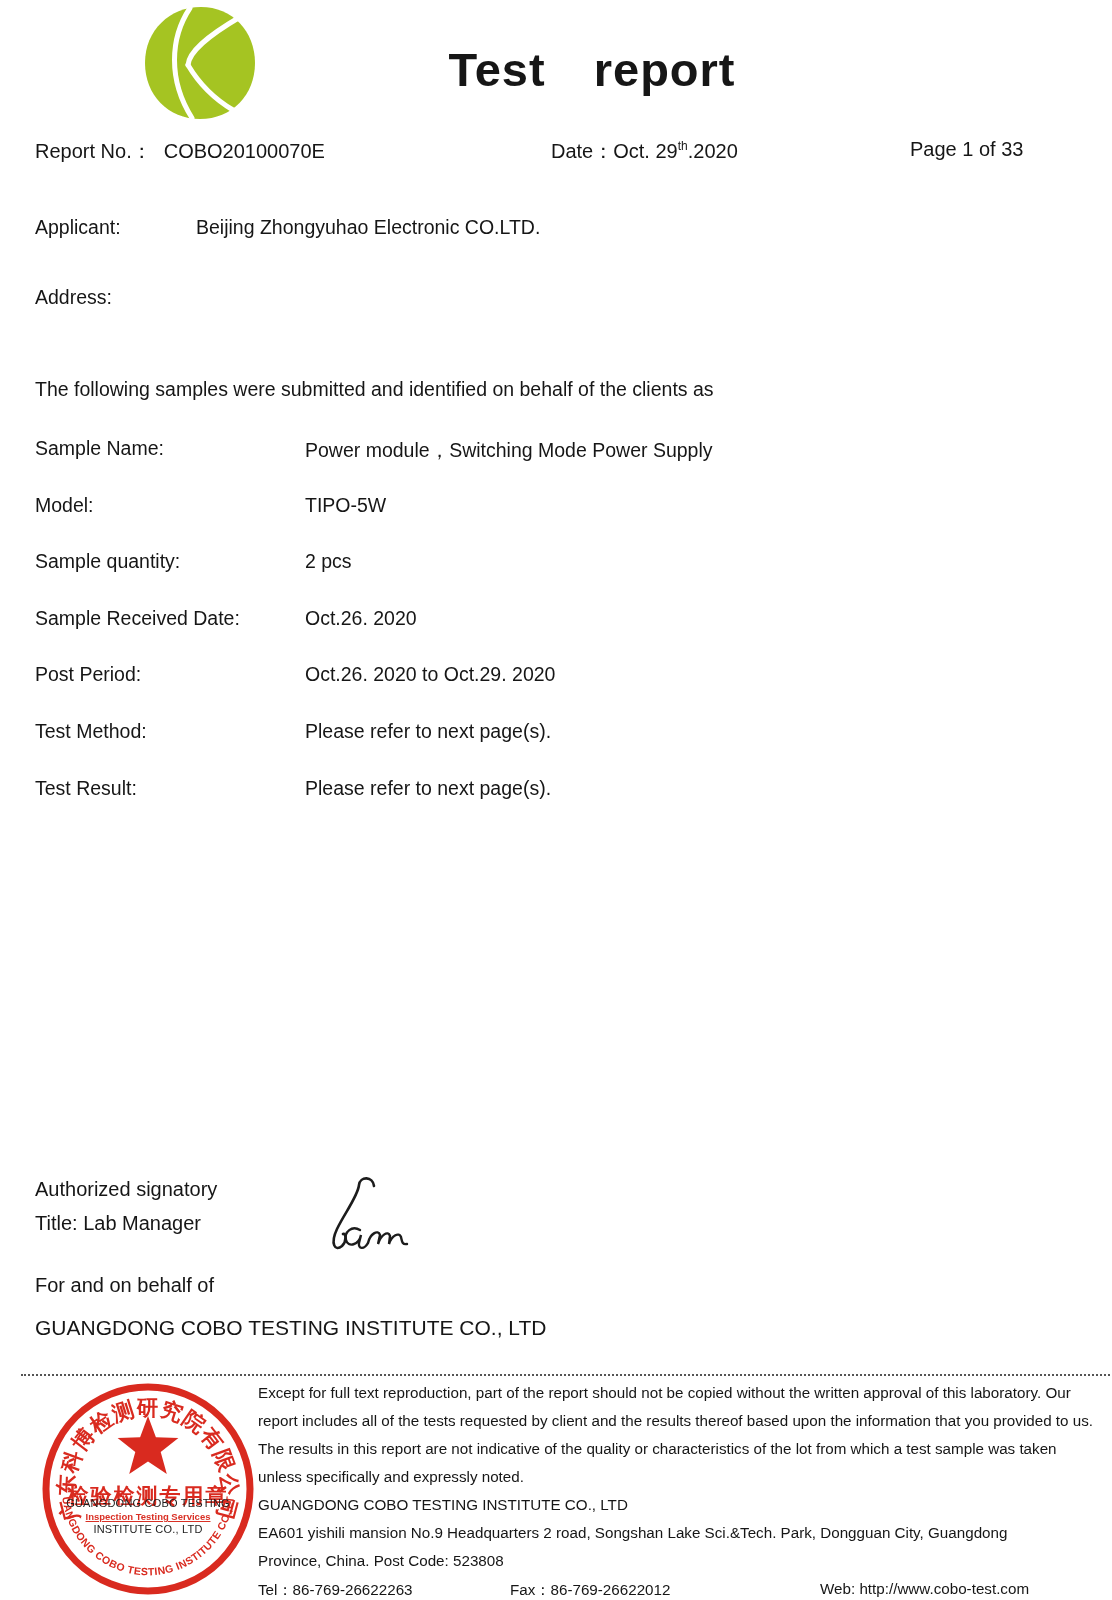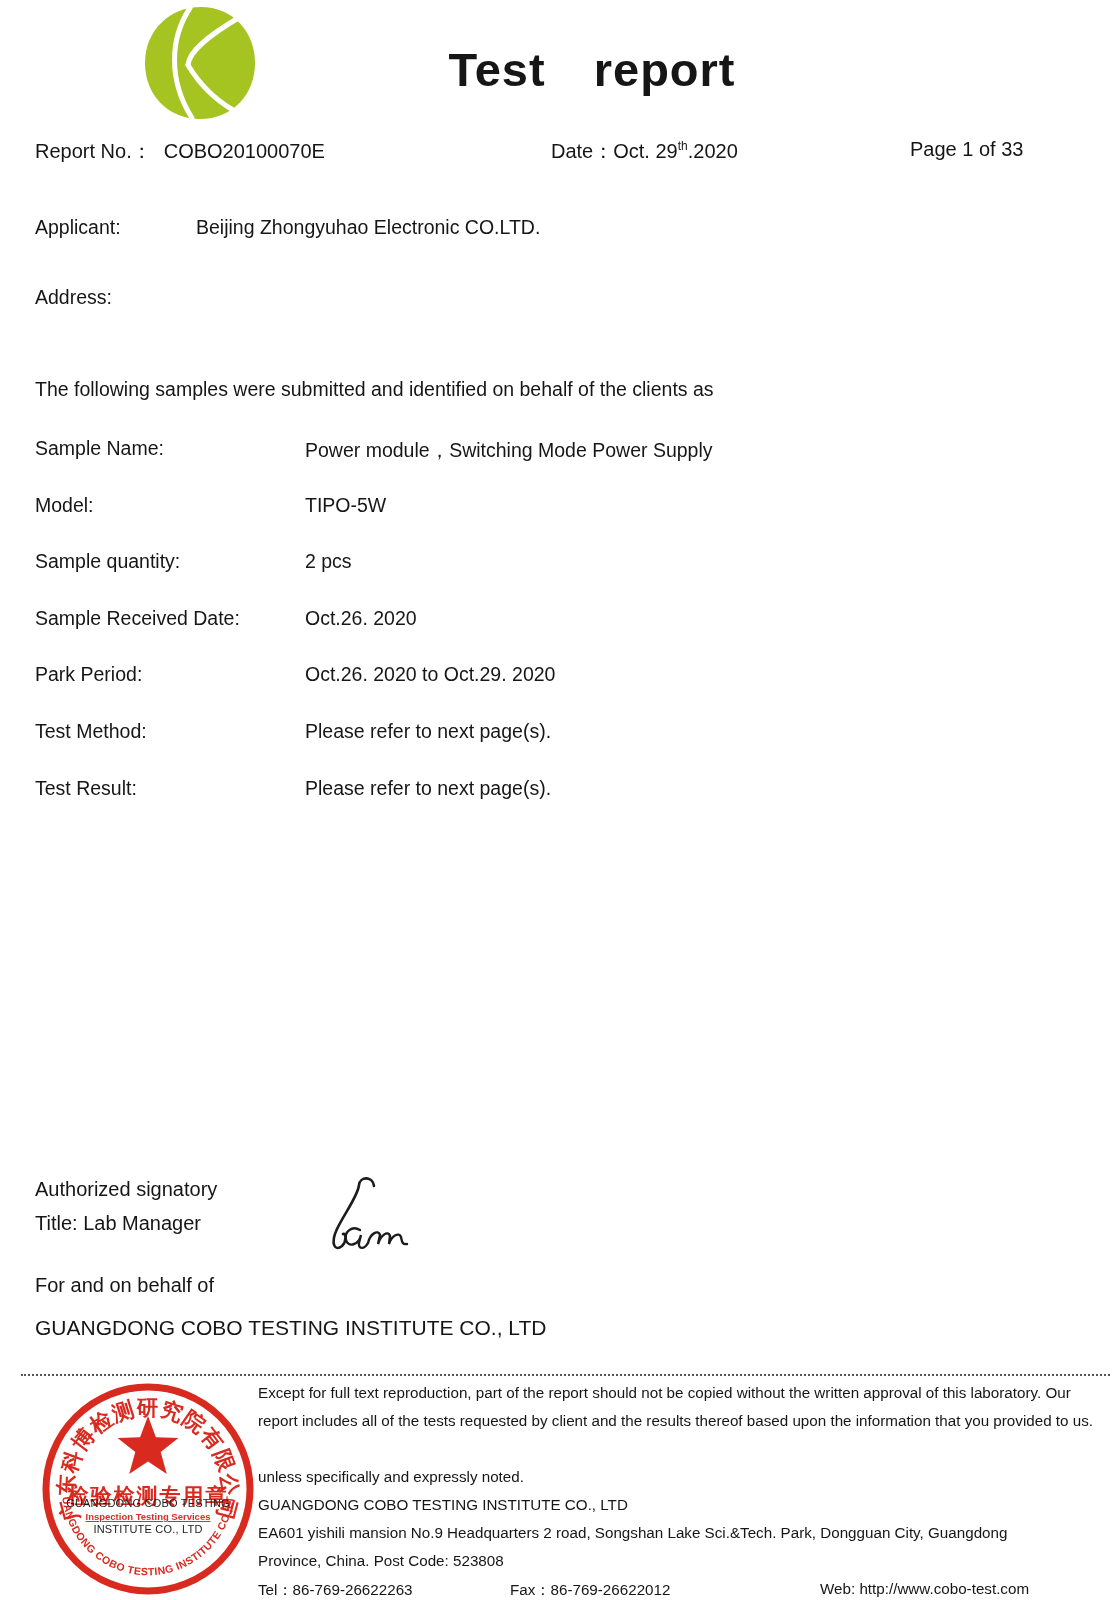--- a/index.html
+++ b/index.html
@@ -75,21 +75,21 @@
 
   <div class="abs row-label" style="top:494px;">Model:</div>
   <div class="abs row-value" style="left:284px; top:494px;">TIPO-5W</div>
 
   <div class="abs row-label" style="top:550px;">Sample quantity:</div>
   <div class="abs row-value" style="left:284px; top:550px;">2 pcs</div>
 
   <div class="abs row-label" style="top:607px;">Sample Received Date:</div>
   <div class="abs row-value" style="left:284px; top:607px;">Oct.26. 2020</div>
 
-  <div class="abs row-label" style="top:663px;">Park Period:</div>
+  <div class="abs row-label" style="top:663px;">Post Period:</div>
   <div class="abs row-value" style="left:284px; top:663px;">Oct.26. 2020 to Oct.29. 2020</div>
 
   <div class="abs row-label" style="top:720px;">Test Method:</div>
   <div class="abs row-value" style="left:284px; top:720px;">Please refer to next page(s).</div>
 
   <div class="abs row-label" style="top:777px;">Test Result:</div>
   <div class="abs row-value" style="left:284px; top:777px;">Please refer to next page(s).</div>
 
   <div class="abs sig-text" style="top:1178px;">Authorized signatory</div>
   <div class="abs sig-text" style="top:1212px;">Title: Lab Manager</div>
@@ -100,20 +100,21 @@
     <path d="M64,71 C66,62 74,57 76,63 L74,72 C77,63 84,58 86,64 L85,72 C88,63 95,60 97,65 C98,69 98,73 103,72" fill="none" stroke="#1c1c1c" stroke-width="2.4" stroke-linecap="round"></path>
   </svg>
 
   <div class="abs sig-text" style="top:1274px;">For and on behalf of</div>
   <div class="abs sig-company">GUANGDONG COBO TESTING INSTITUTE CO., LTD</div>
 
   <div class="abs dotline"></div>
 
   <div class="footer-line" style="top:1384px;">Except for full text reproduction, part of the report should not be copied without the written approval of this laboratory. Our</div>
   <div class="footer-line" style="top:1412px;">report includes all of the tests requested by client and the results thereof based upon the information that you provided to us.</div>
+  <div class="footer-line" style="top:1440px;">The results in this report are not indicative of the quality or characteristics of the lot from which a test sample was taken</div>
   <div class="footer-line" style="top:1468px;">unless specifically and expressly noted.</div>
   <div class="footer-line" style="top:1496px;">GUANGDONG COBO TESTING INSTITUTE CO., LTD</div>
   <div class="footer-line" style="top:1524px;">EA601 yishili mansion No.9 Headquarters 2 road, Songshan Lake Sci.&amp;Tech. Park, Dongguan City, Guangdong</div>
   <div class="footer-line" style="top:1552px;">Province, China. Post Code: 523808</div>
   <div class="footer-line tel-row" style="top:1580px; width:806px;">
     <span class="seg" style="left:0;">Tel：86-769-26622263</span>
     <span class="seg" style="left:252px;">Fax：86-769-26622012</span>
     <span class="seg" style="left:562px;">Web: http://www.cobo-test.com</span>
   </div>
 

